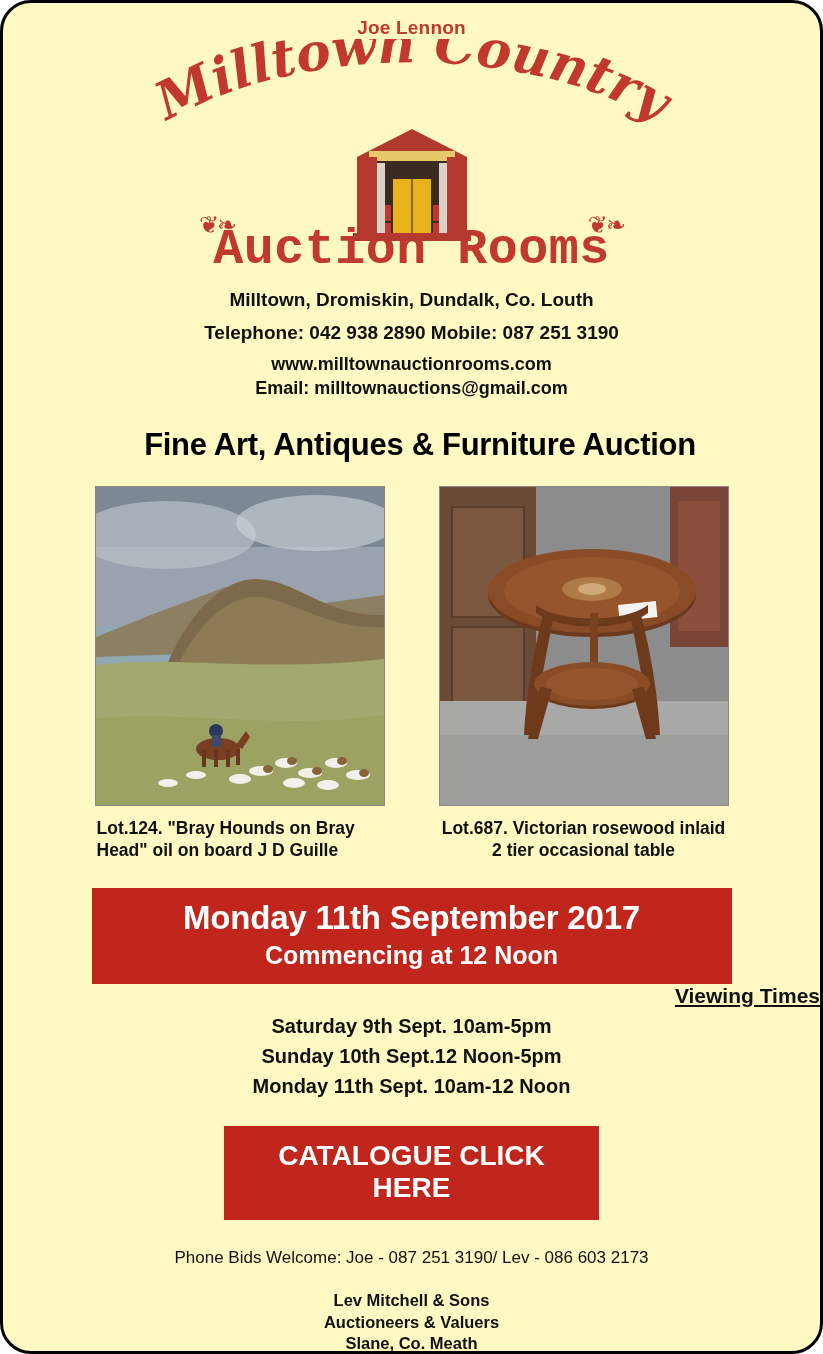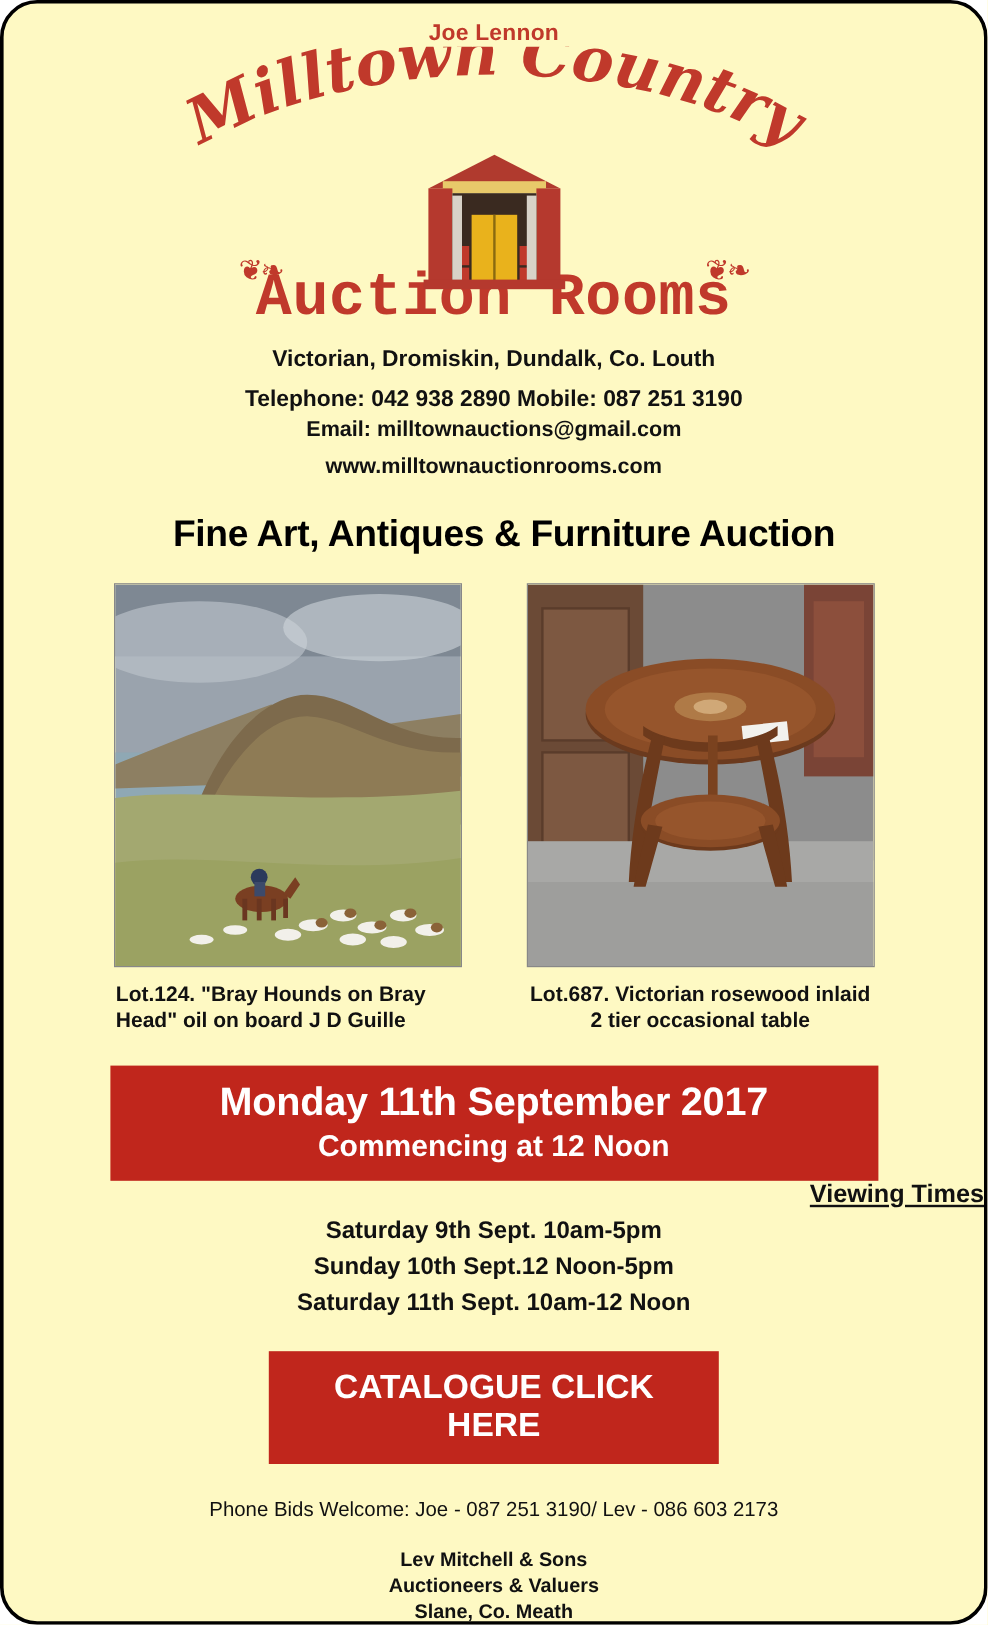--- a/index.html
+++ b/index.html
@@ -238,24 +238,24 @@
         <rect x="6" y="110" width="118" height="8" fill="#b5392e"></rect>
       </svg>
 
       <span class="flourish left">❦❧</span>
       <span class="flourish right">❦❧</span>
     </div>
 
     <div class="auction-rooms">Auction Rooms</div>
   </div>
 
-  <div class="addr addr-1">Victorian, Dromiskin, Dundalk, Co. Louth</div>
+  <div class="addr addr-1">Milltown, Dromiskin, Dundalk, Co. Louth</div>
   <div class="addr addr-2">Telephone: 042 938 2890  Mobile: 087 251 3190</div>
+  <div class="addr addr-3">www.milltownauctionrooms.com</div>
   <div class="addr addr-4">Email: milltownauctions@gmail.com</div>
-  <div class="addr addr-3">www.milltownauctionrooms.com</div>
 
   <div class="headline">Fine Art, Antiques &amp; Furniture Auction</div>
 
   <div class="lots">
 
     <div class="lot lot-1">
       <div class="lot-img">
         <svg width="288" height="318" viewBox="0 0 288 318">
 
           <rect x="0" y="0" width="288" height="150" fill="#9aa3ad"></rect>
@@ -348,21 +348,21 @@
   </div>
 
   <div class="date-banner">
     <div class="date-line-1">Monday 11th September 2017</div>
     <div class="date-line-2">Commencing at 12 Noon</div>
   </div>
 
   <div class="viewing-title">Viewing Times</div>
   <div class="viewing-line">Saturday 9th Sept. 10am-5pm</div>
   <div class="viewing-line">Sunday 10th Sept.12 Noon-5pm</div>
-  <div class="viewing-line">Saturday 11th Sept. 10am-12 Noon</div>
+  <div class="viewing-line">Monday 11th Sept. 10am-12 Noon</div>
 
   <button class="catalogue-btn">CATALOGUE CLICK HERE</button>
 
   <div class="phone-bids">Phone Bids Welcome: Joe - 087 251 3190/ Lev - 086 603 2173</div>
 
   <div class="footer">
     <div>Lev Mitchell &amp; Sons</div>
     <div>Auctioneers &amp; Valuers</div>
     <div>Slane, Co. Meath</div>
   </div>

